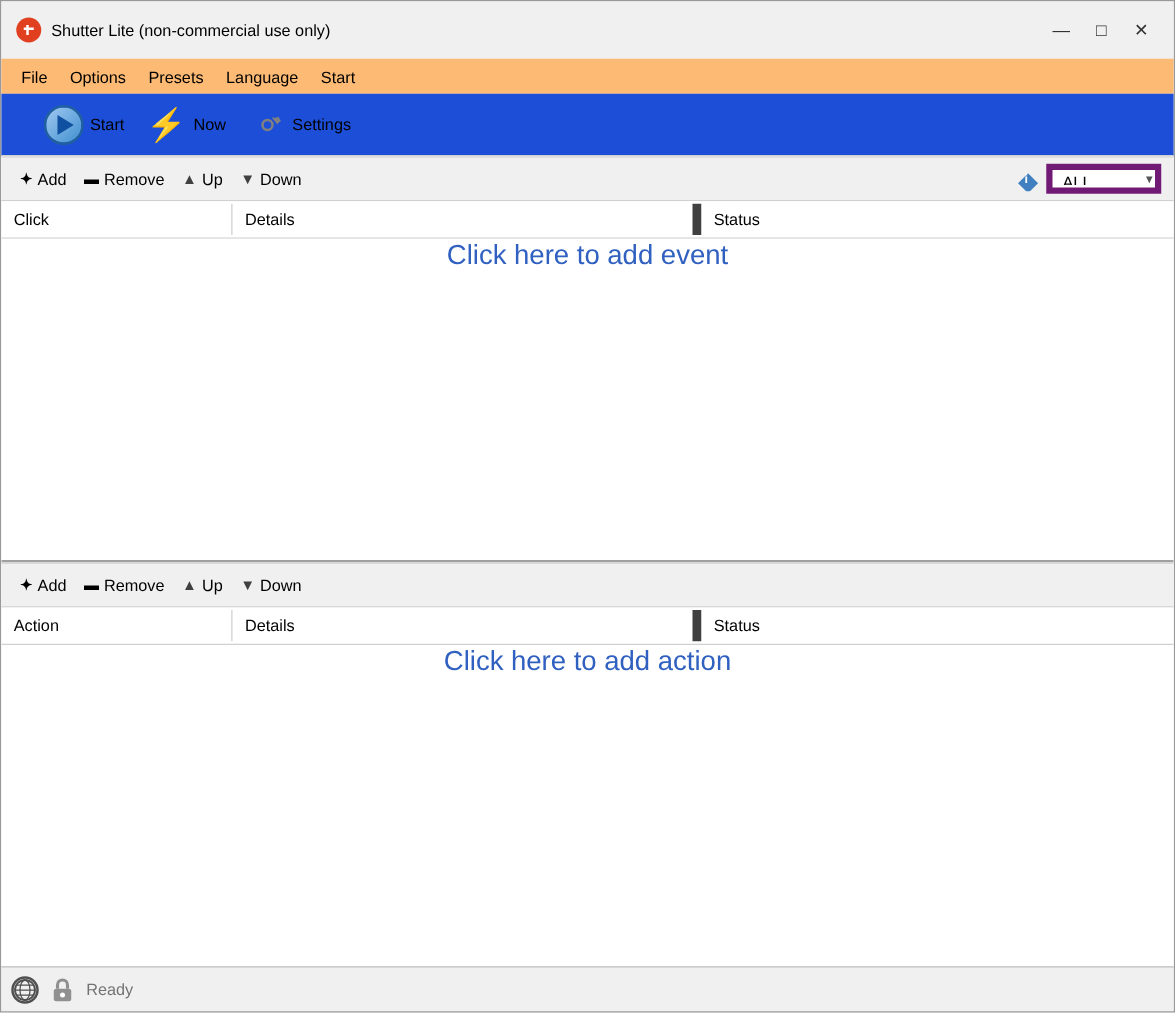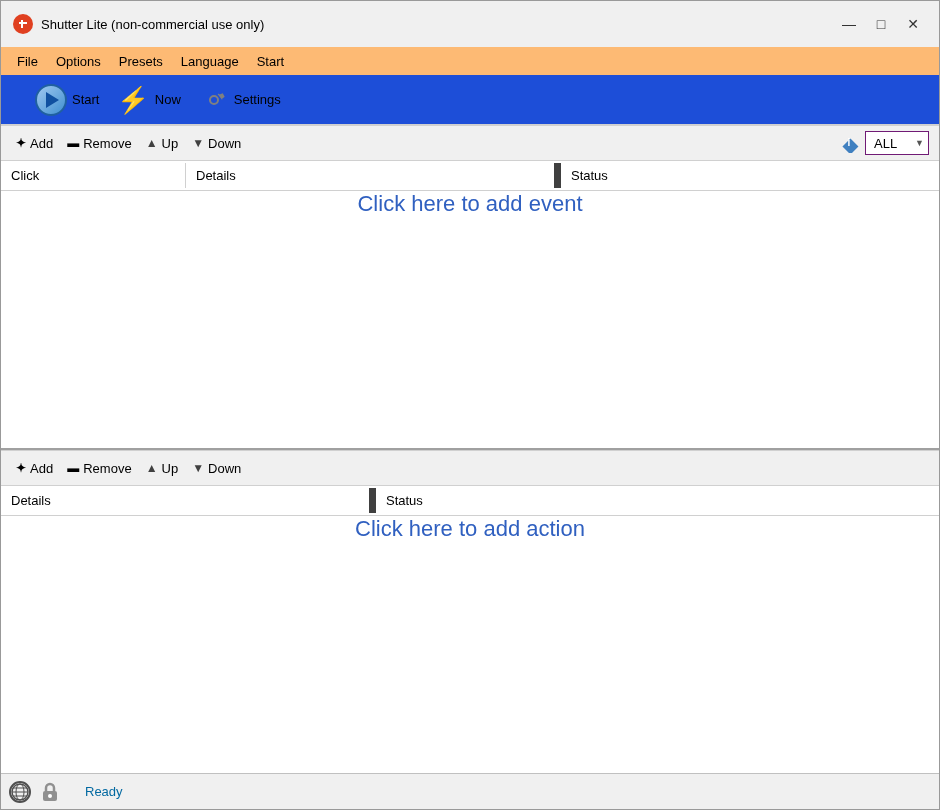--- a/index.html
+++ b/index.html
@@ -219,27 +219,27 @@
     .filter-area {
       margin-left: auto;
       display: flex;
       align-items: center;
       gap: 6px;
     }
 
     .filter-select {
       appearance: none;
       background: white;
-      border: 1px solid #701a75;
+      border: 5px solid #701a75;
       padding: 2px 24px 2px 8px;
       font-size: 13px;
       cursor: pointer;
       position: relative;
       height: 24px;
-      width: 64px;
+      width: 92px;
     }
 
     .select-wrapper {
       position: relative;
       display: inline-block;
     }
 
     .select-wrapper::after {
       content: '▼';
       position: absolute;
@@ -325,22 +325,21 @@
       height: 22px;
       display: flex;
       align-items: center;
       justify-content: center;
       color: #808080;
       font-size: 16px;
     }
 
     .status-text {
       font-size: 13px;
-      color: #0369a1;
-      margin-left: 16px;
+      color: #737373;
     }
   </style>
 </head>
 <body>
 
 <div class="title-bar">
   <div class="title-bar-left">
     <div class="app-icon">
       <svg width="14" height="14" viewBox="0 0 14 14">
         <circle cx="7" cy="7" r="6" fill="#e04020"></circle>
@@ -449,20 +448,21 @@
         <span class="btn-icon up-arrow">▲</span>
         <span>Up</span>
       </button>
       <button class="panel-btn">
         <span class="btn-icon down-arrow">▼</span>
         <span>Down</span>
       </button>
     </div>
 
     <div class="col-headers">
+      <div class="col-header col-header-event">Action</div>
       <div class="col-header col-header-details">Details</div>
       <div class="col-header col-header-status">Status</div>
     </div>
 
     <div class="panel-body">
       <span class="click-text">Click here to add action</span>
     </div>
   </div>
 
 </div>

